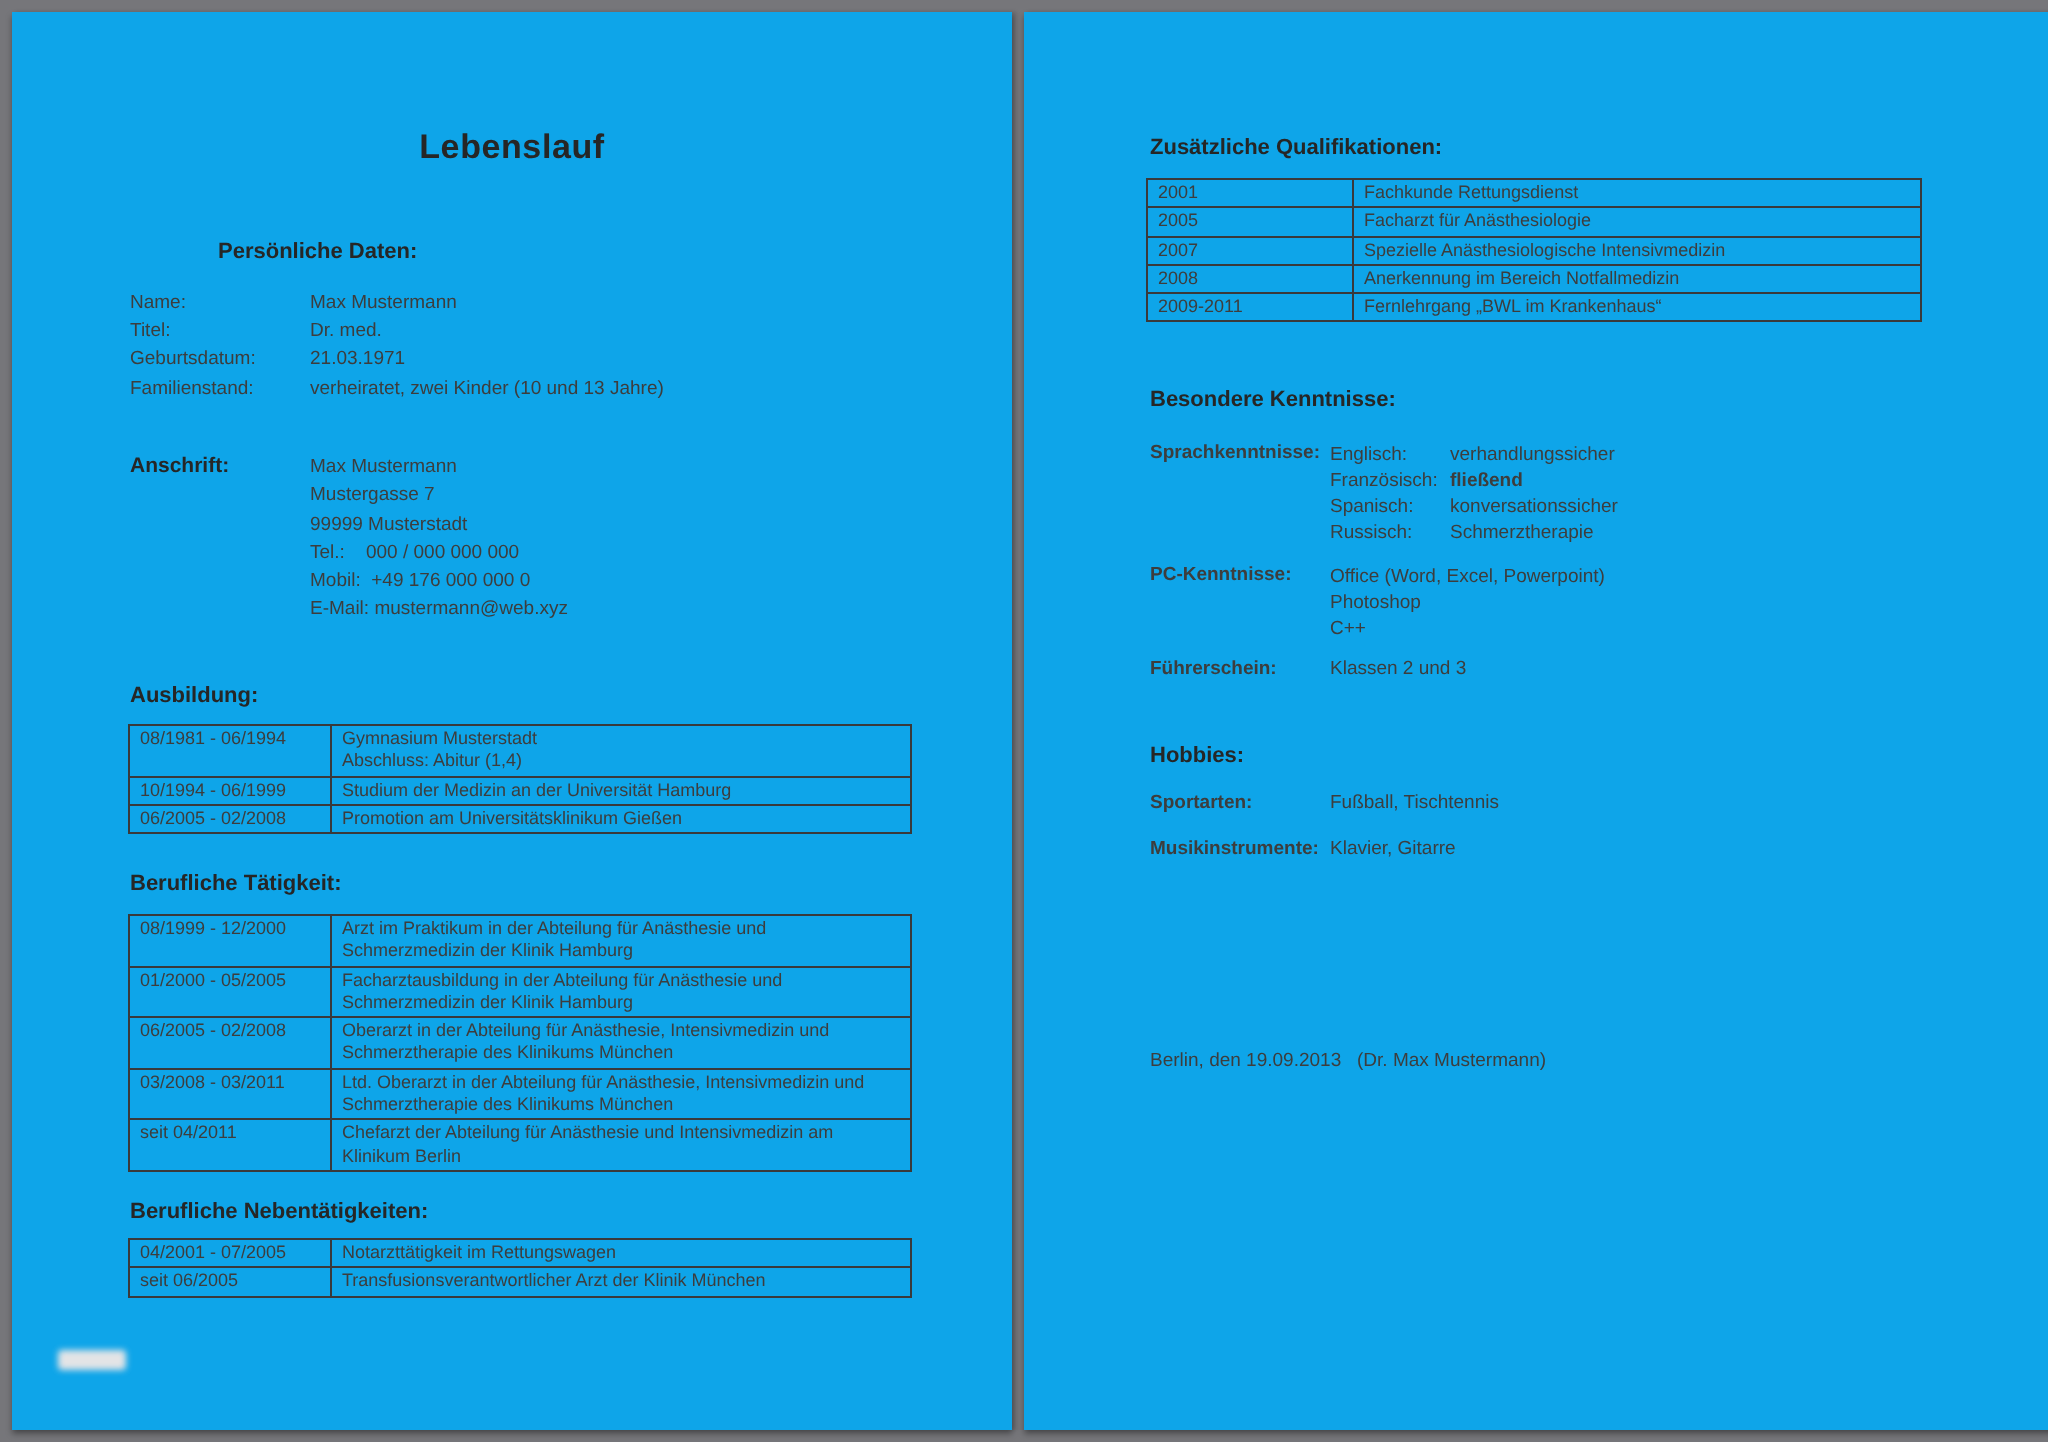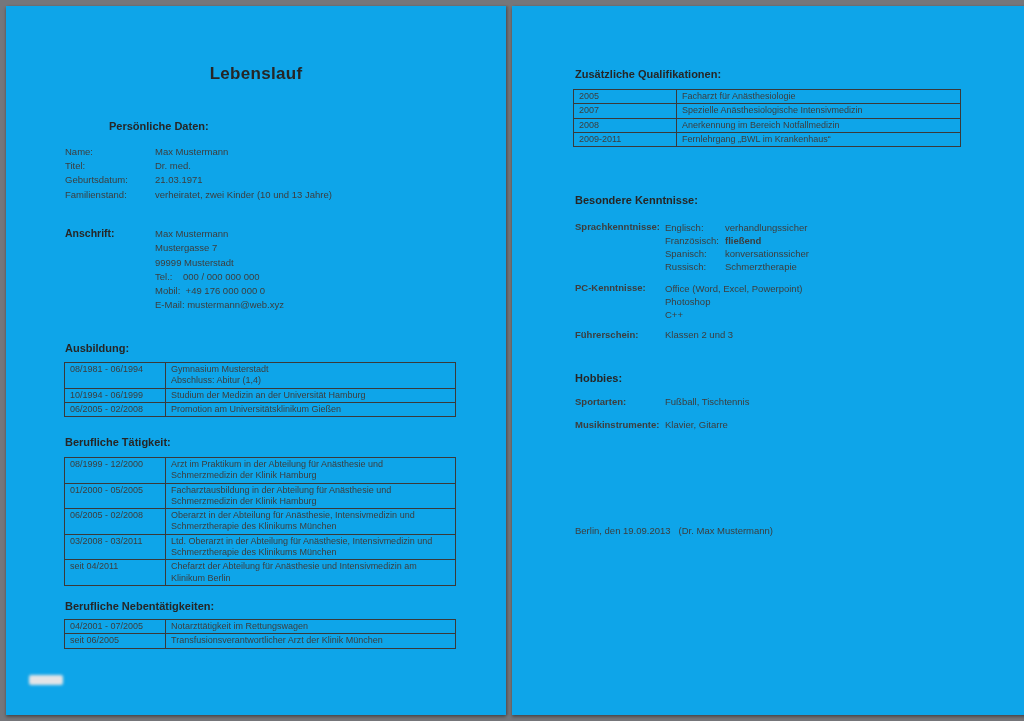--- a/index.html
+++ b/index.html
@@ -148,20 +148,24 @@
       </table>
 
     <div class="watermark"></div>
   </div>
 
   <div class="page page2">
 
     <div class="sec-heading" style="left:63px;top:62px;">Zusätzliche Qualifikationen:</div>
     <table class="doc-table t-p2" style="top:83px;">
       <tbody>
+          <tr>
+        <td class="c1">2001</td>
+        <td>Fachkunde Rettungsdienst</td>
+      </tr>
       <tr>
         <td class="c1">2005</td>
         <td>Facharzt für Anästhesiologie</td>
       </tr>
       <tr>
         <td class="c1">2007</td>
         <td>Spezielle Anästhesiologische Intensivmedizin</td>
       </tr>
       <tr>
         <td class="c1">2008</td>

